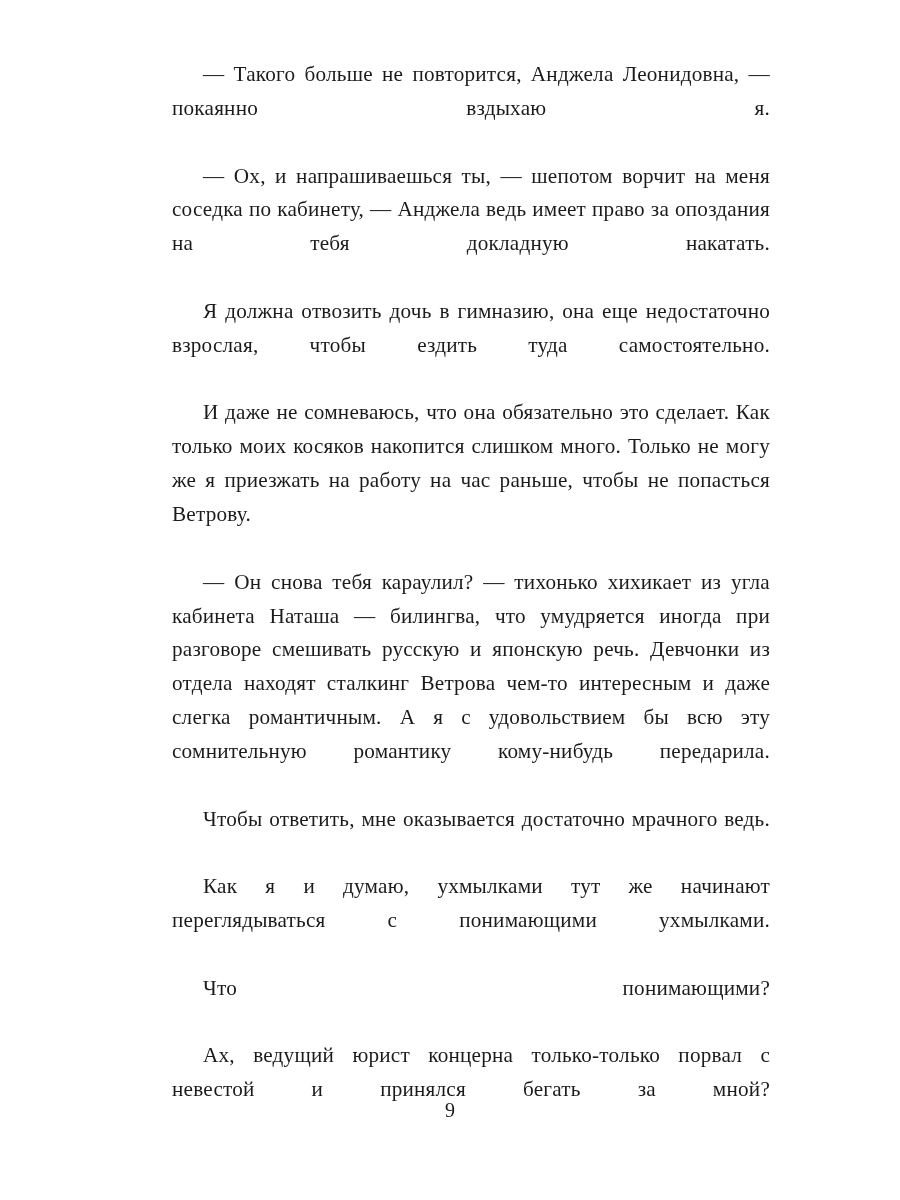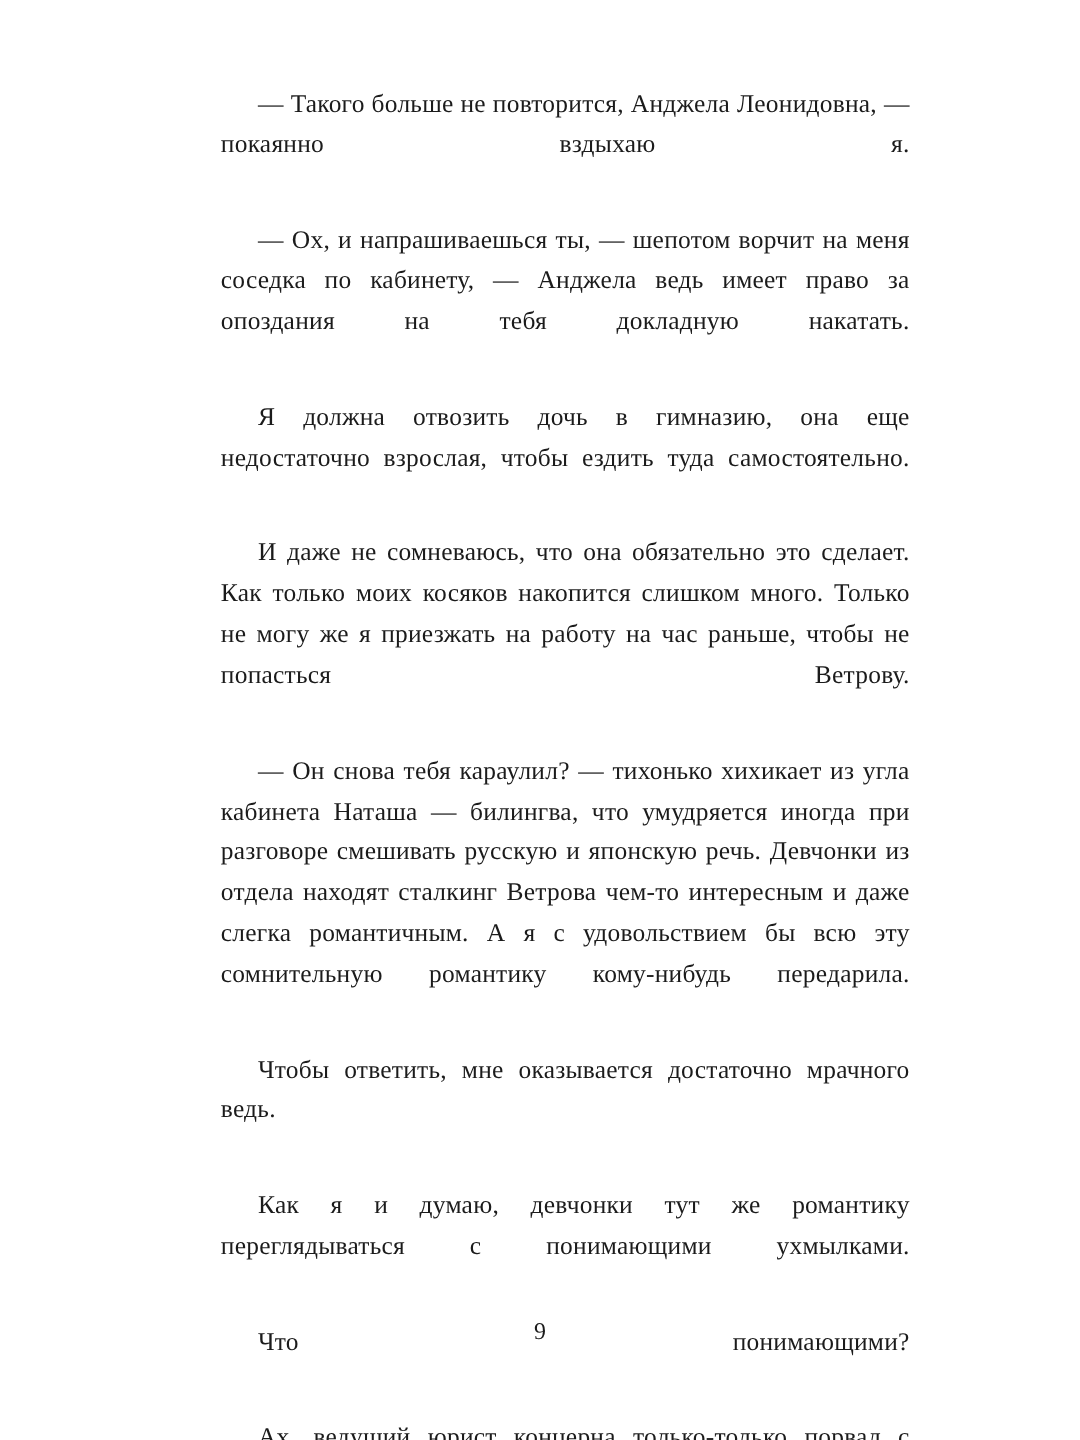--- a/index.html
+++ b/index.html
@@ -34,21 +34,21 @@
     text-align: justify;
     text-justify: inter-word;
     font-size: 21.2px;
     line-height: 33.85px;
     letter-spacing: 0.01em;
     word-spacing: 0.01em;
     -webkit-font-smoothing: antialiased;
   }
 
   .para {
-    margin: 12px;
+    margin: 0;
     text-indent: 31px;
     text-align: justify;
     hyphens: manual;
   }
 
   
   .para::after {
     content: "";
     display: inline-block;
     width: 100%;
@@ -71,21 +71,21 @@
 
 <div class="page">
 
   <div class="text-block">
     <p class="para">— Такого больше не повторится, Анджела Леонидовна, — покаянно вздыхаю я.</p>
     <p class="para">— Ох, и напрашиваешься ты, — шепотом ворчит на меня соседка по кабинету, — Анджела ведь имеет право за опоздания на тебя докладную накатать.</p>
     <p class="para">Я должна отвозить дочь в гимназию, она еще недостаточно взрослая, чтобы ездить туда самостоятельно.</p>
     <p class="para">И даже не сомневаюсь, что она обязательно это сделает. Как только моих косяков накопится слишком много. Только не могу же я приезжать на работу на час раньше, чтобы не попасться Ветрову.</p>
     <p class="para">— Он снова тебя караулил? — тихонько хихикает из угла кабинета Наташа — билингва, что умудряется иногда при разговоре смешивать русскую и японскую речь. Девчонки из отдела находят сталкинг Ветрова чем-то интересным и даже слегка романтичным. А я с удовольствием бы всю эту сомнительную романтику кому-нибудь передарила.</p>
     <p class="para">Чтобы ответить, мне оказывается достаточно мрачного ведь.</p>
-    <p class="para">Как я и думаю, девчонки тут же романтику переглядываться с понимающими ухмылками.</p>
+    <p class="para">Как я и думаю, ухмылками тут же начинают переглядываться с понимающими ухмылками.</p>
     <p class="para">Что понимающими?</p>
     <p class="para">Ах, ведущий юрист концерна только-только порвал с невестой и принялся бегать за мной?</p>
 
   </div>
 
   <div class="folio">9</div>
 
 </div>
 
 </body></html>

